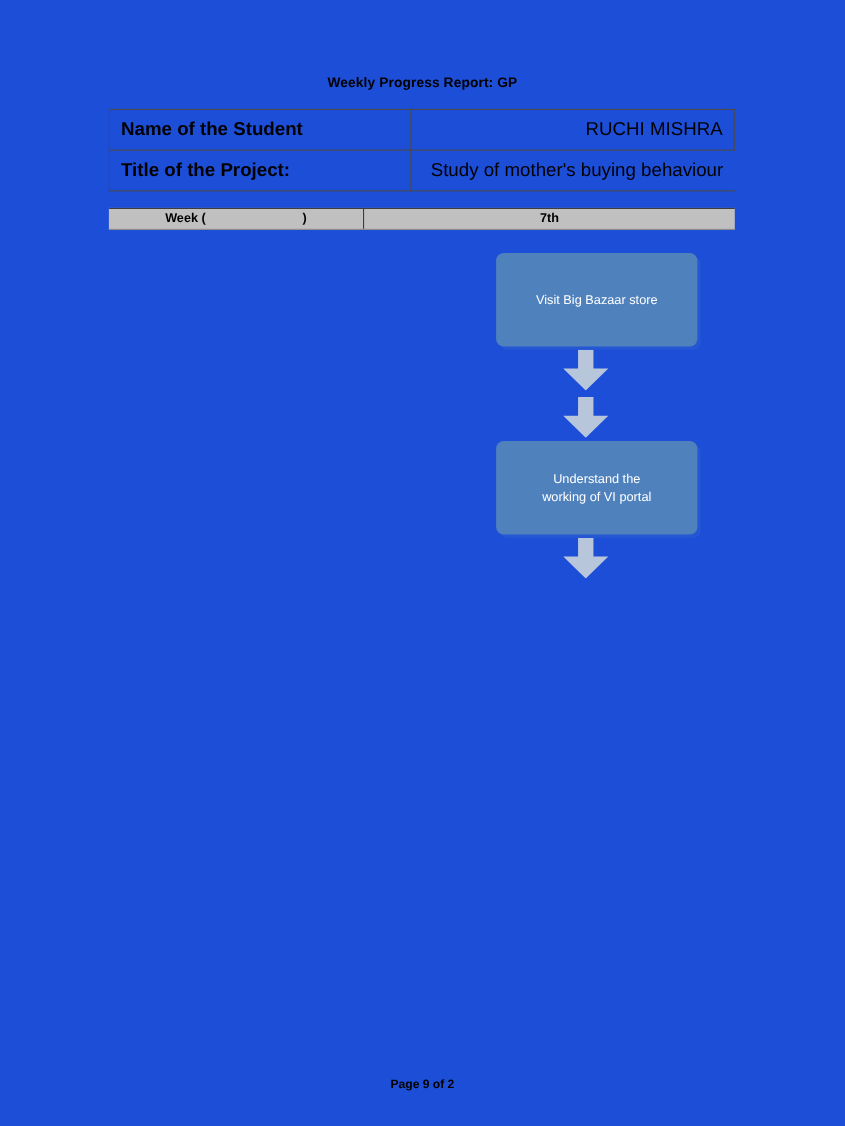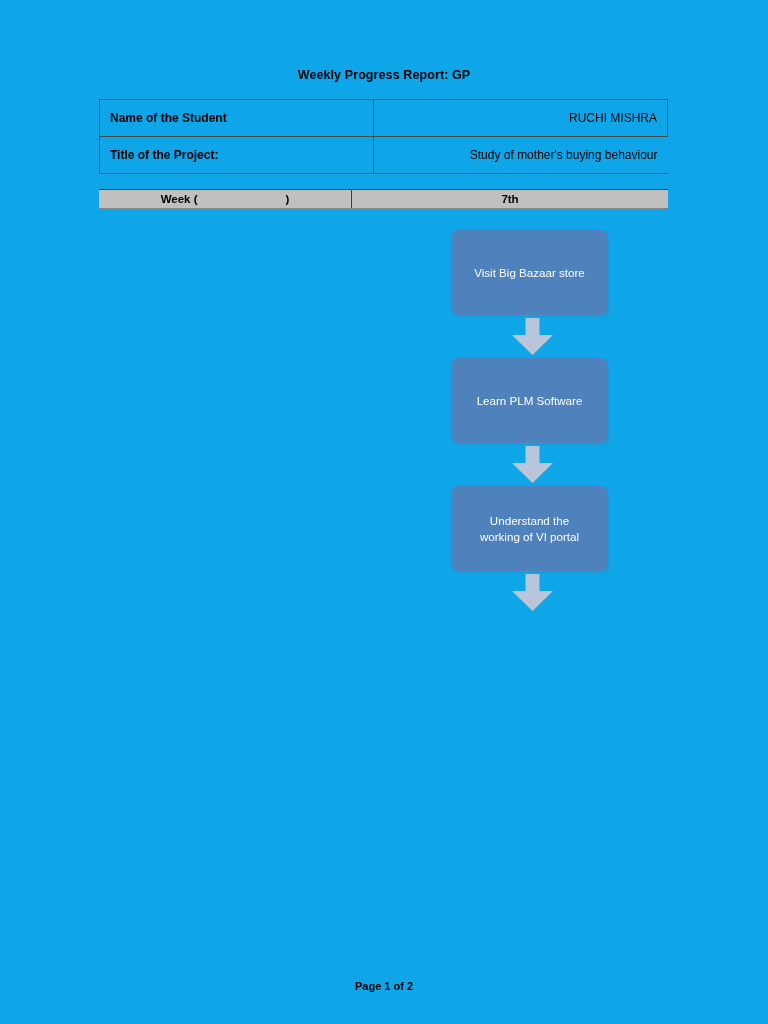--- a/index.html
+++ b/index.html
@@ -12,21 +12,21 @@
     height: 1024px;
     position: relative;
     font-family: "Liberation Sans", sans-serif;
     color: #000000;
     overflow: hidden;
   }
 
   .page {
     position: absolute;
     inset: 0;
-    background: #0ea5e9;
+    background: #1d4ed8;
   }
 
   
   .doc-title {
     position: absolute;
     left: 0;
     top: 68px;
     width: 768px;
     text-align: center;
     font-size: 12.5px;
@@ -39,21 +39,21 @@
     position: absolute;
     left: 99px;
     top: 99px;
     width: 569px;
     border-collapse: collapse;
     table-layout: fixed;
   }
   .info-table td {
     height: 36px;
     padding: 0 10px;
-    font-size: 12px;
+    font-size: 17px;
     vertical-align: middle;
     border: 1.4px solid #4a4a4a;
   }
   .info-table tr.row-open td.cell-value-open {
     border-right: none;
   }
   .info-table td.cell-label {
     width: 253px;
     font-weight: bold;
     text-align: left;
@@ -70,21 +70,21 @@
     top: 189px;
     width: 569px;
     height: 20px;
     display: flex;
     background: #c0c0c0;
     border-top: 1.6px solid #3d3d3d;
     border-bottom: 1.2px solid #8a8a8a;
     box-sizing: border-box;
   }
   .week-bar .wk-left {
-    width: 253px;
+    width: 232px;
     border-right: 1.4px solid #3d3d3d;
     box-sizing: border-box;
     display: flex;
     align-items: center;
     justify-content: center;
     font-size: 11.5px;
     font-weight: bold;
     white-space: pre;
   }
   .week-bar .wk-right {
@@ -114,21 +114,21 @@
 
   
   .flow {
     position: absolute;
     left: 451px;
     top: 230px;
     width: 168px;
   }
   .flow-box {
     position: relative;
-    width: 157px;
+    width: 183px;
     height: 85px;
     background: #4f81bd;
     border-radius: 7px;
     color: #ffffff;
     display: flex;
     align-items: center;
     justify-content: center;
     text-align: center;
     font-size: 11.6px;
     line-height: 1.34;
@@ -200,23 +200,20 @@
     </div>
 
     <div class="flow-arrow">
       <span>
         <svg width="41" height="37" viewBox="0 0 41 37" aria-hidden="true">
           <polygon points="13.5,0 27.5,0 27.5,17 41,17 20.5,37 0,17 13.5,17" fill="#b8c6dc"></polygon>
         </svg>
       </span>
     </div>
 
-    <div class="flow-box">
-      <span class="box-label">Learn PLM Software</span>
-    </div>
 
     <div class="flow-arrow">
       <span>
         <svg width="41" height="37" viewBox="0 0 41 37" aria-hidden="true">
           <polygon points="13.5,0 27.5,0 27.5,17 41,17 20.5,37 0,17 13.5,17" fill="#b8c6dc"></polygon>
         </svg>
       </span>
     </div>
 
     <div class="flow-box">
@@ -228,15 +225,15 @@
       <span>
         <svg width="41" height="37" viewBox="0 0 41 37" aria-hidden="true">
           <polygon points="13.5,0 27.5,0 27.5,17 41,17 20.5,37 0,17 13.5,17" fill="#b8c6dc"></polygon>
         </svg>
       </span>
     </div>
 
 
   </div>
 
-  <div class="footer">Page 1 of 2</div>
+  <div class="footer">Page 9 of 2</div>
 
 </div>
 
 </body></html>

